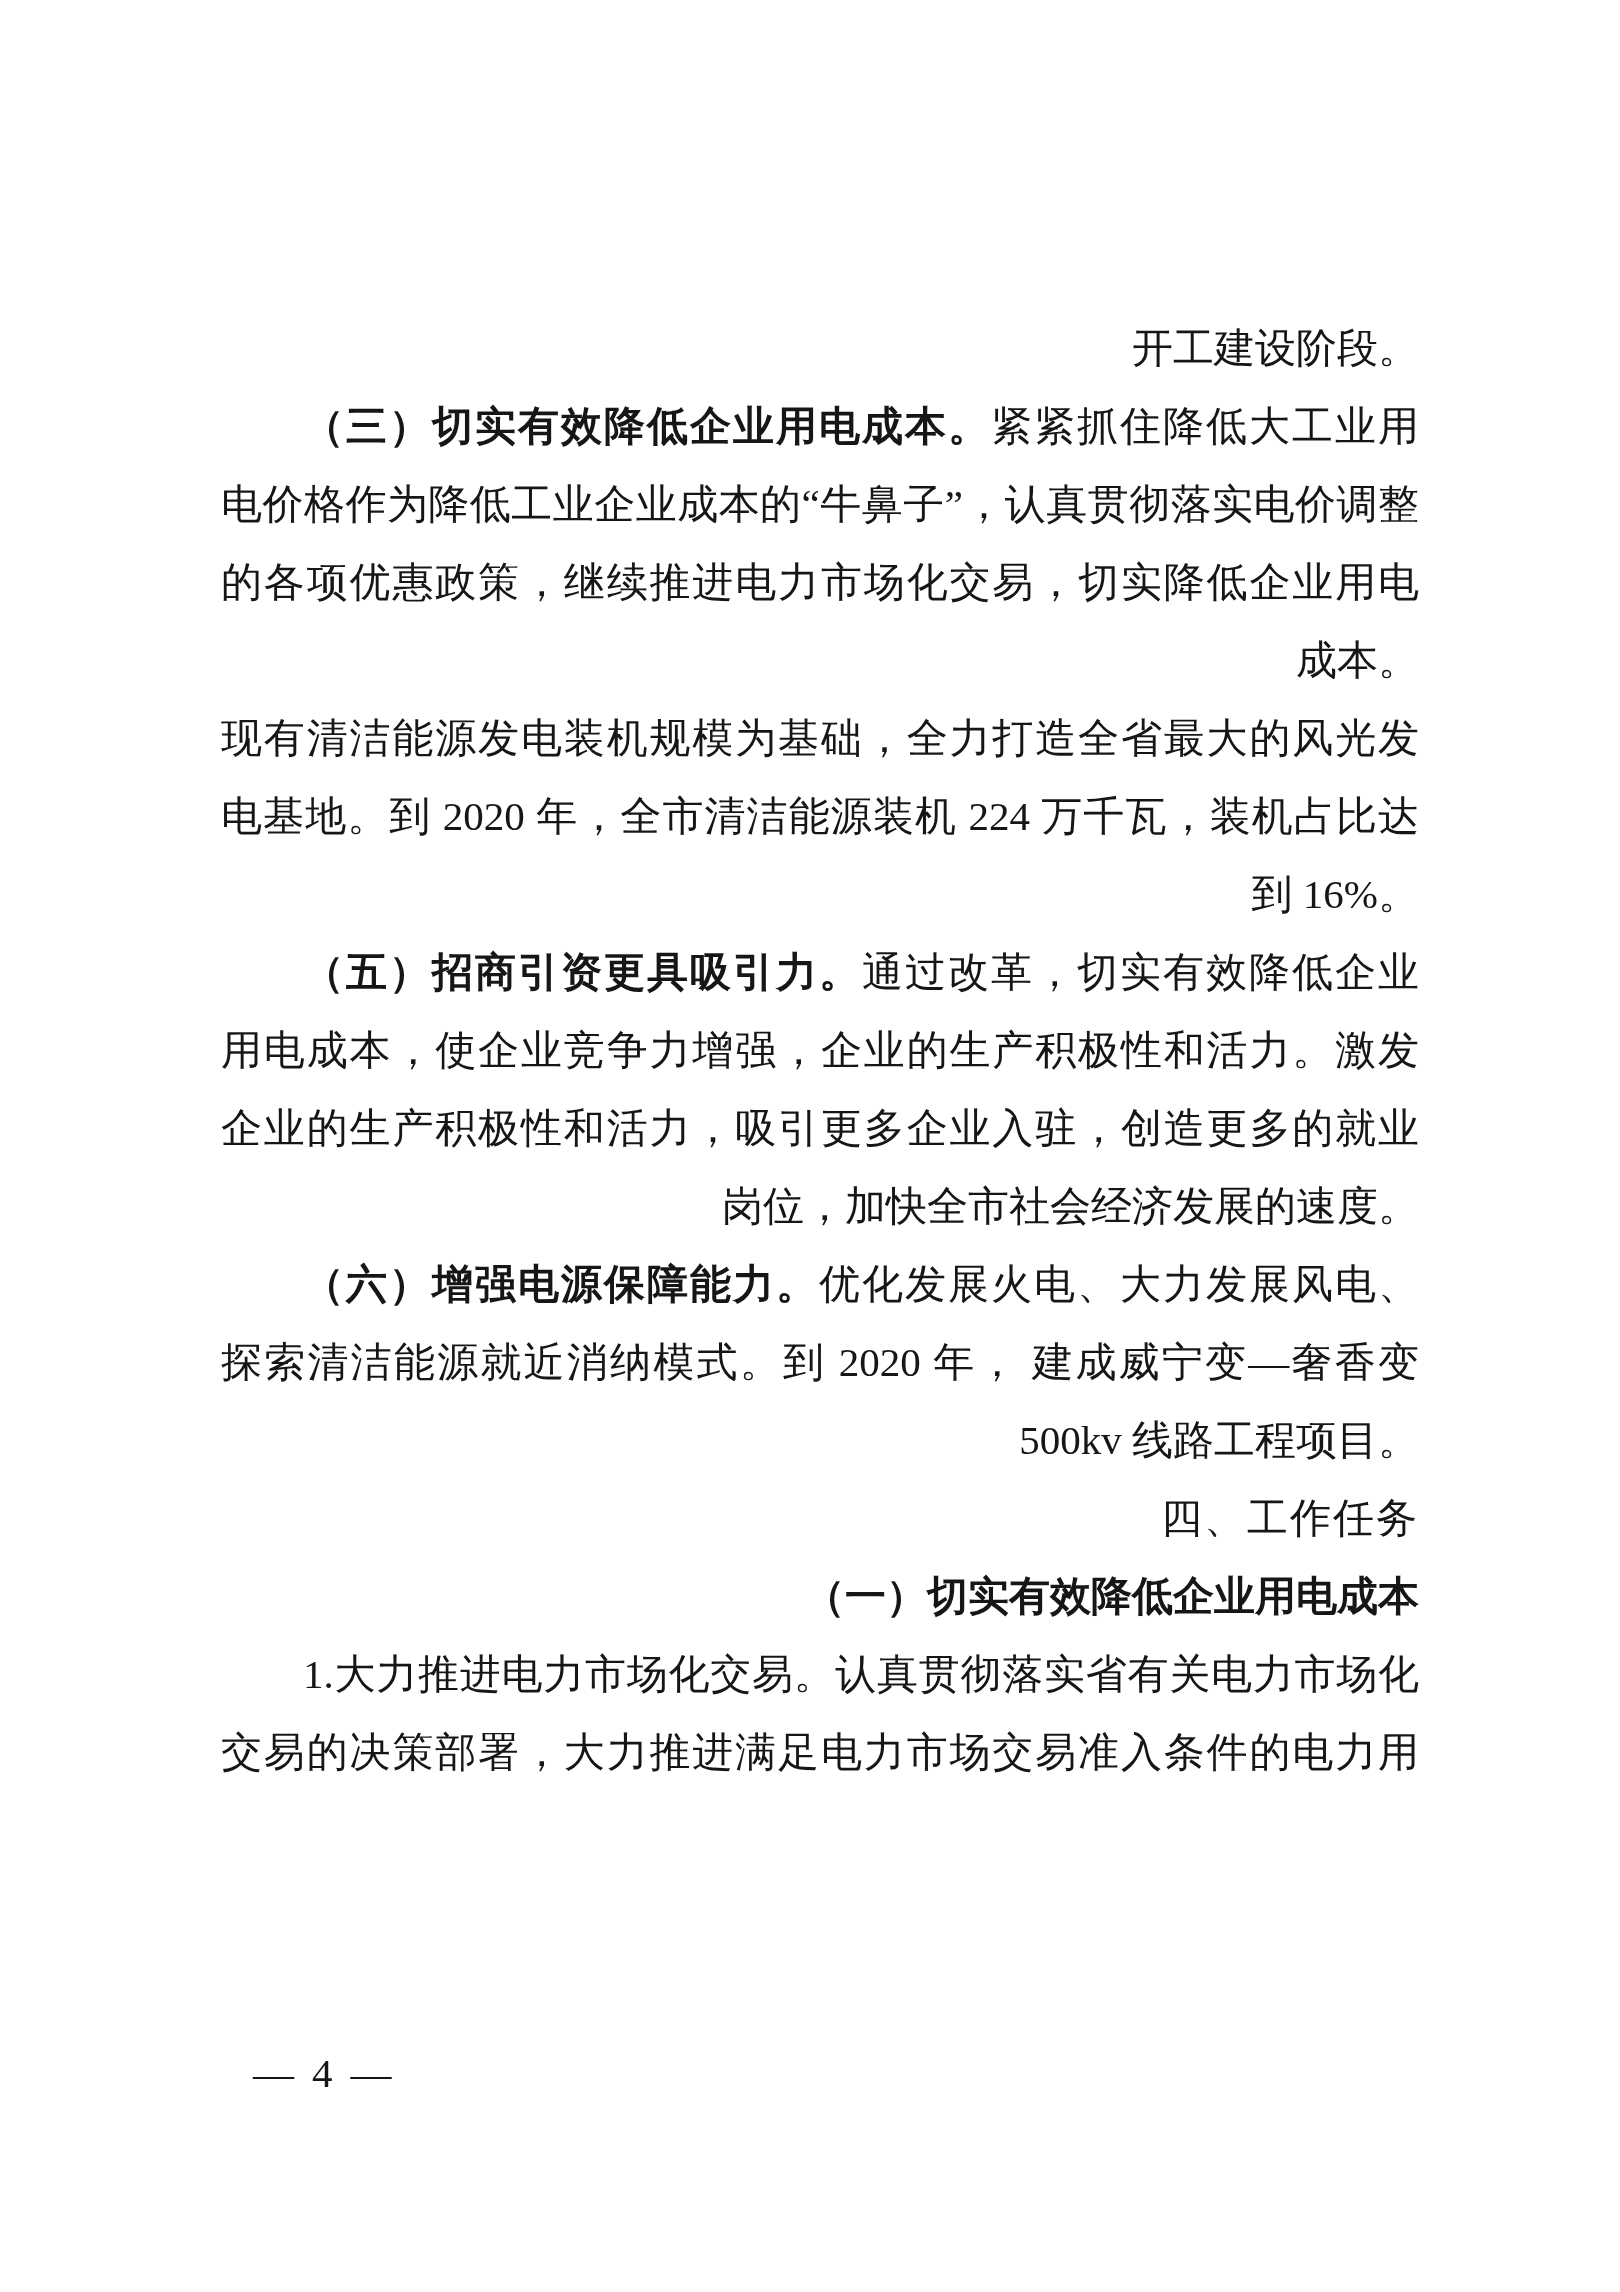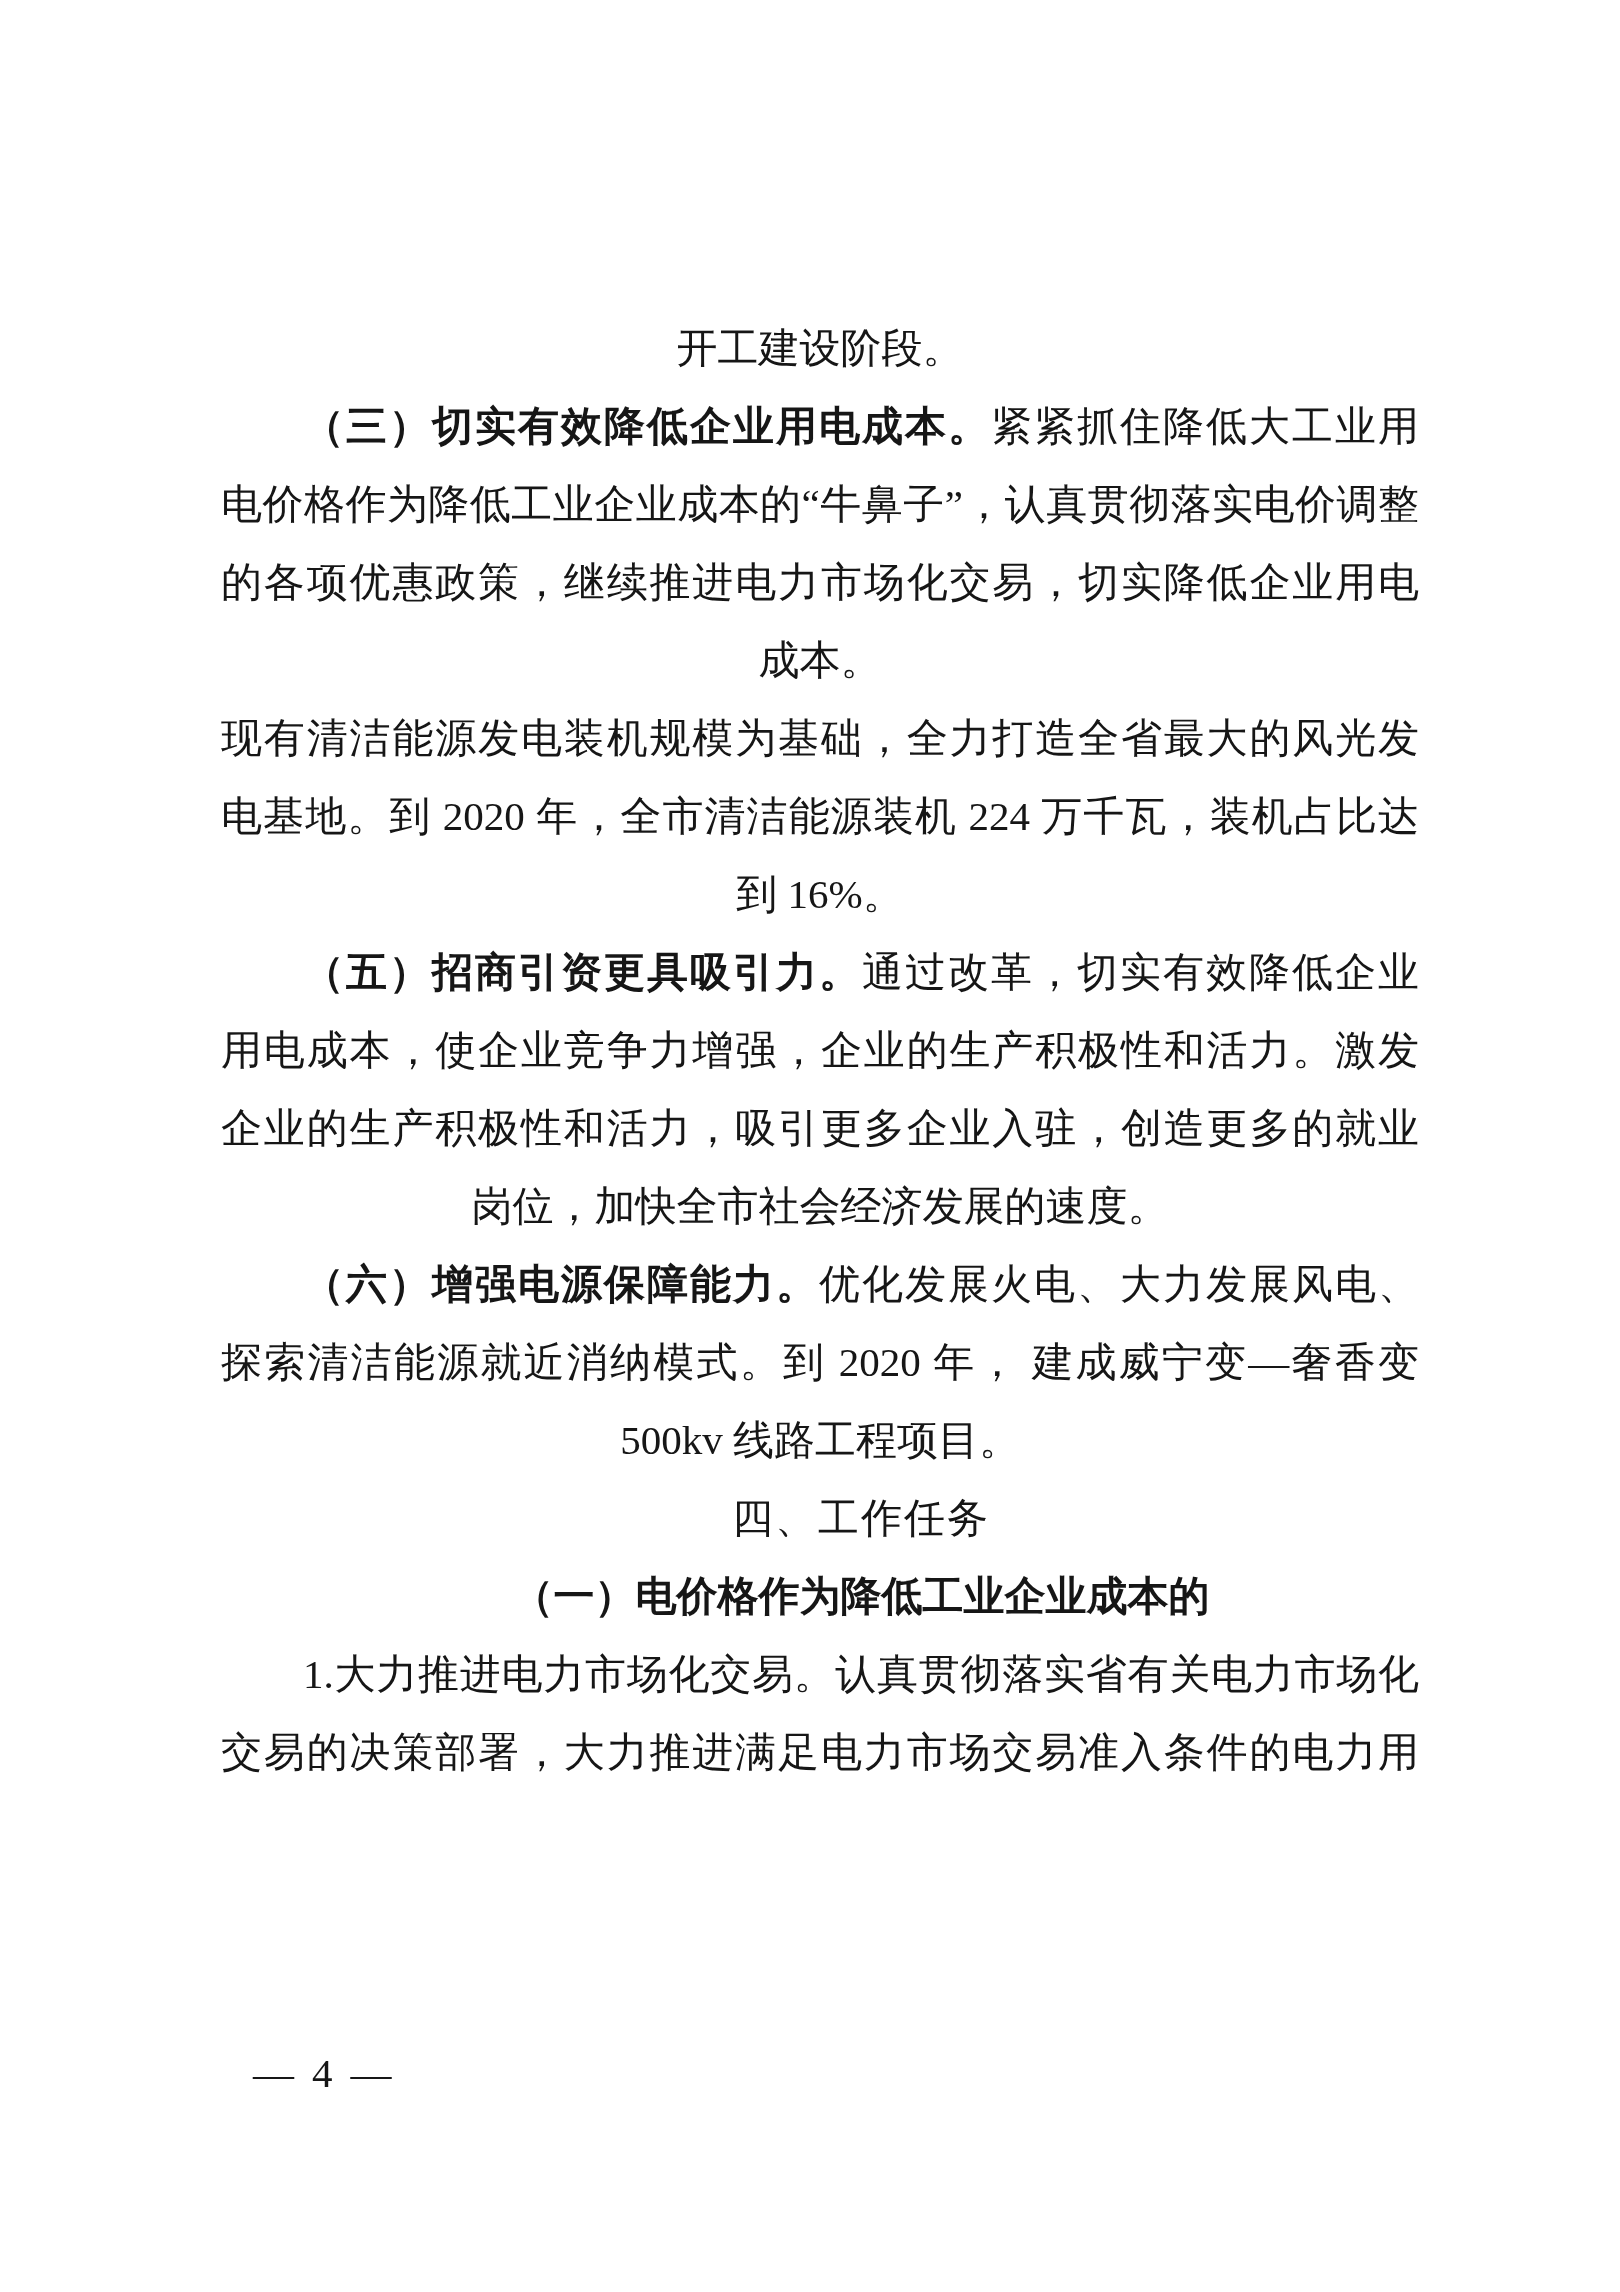--- a/index.html
+++ b/index.html
@@ -20,21 +20,21 @@
     position: absolute;
     left: 221px;
     top: 309px;
     width: 1198px;
   }
   .line {
     font-size: 41px;
     line-height: 78px;
     height: 78px;
     white-space: pre-wrap;
-    text-align: center;
+    text-align: right;
     font-family: "Liberation Serif", "DejaVu Serif", serif;
   }
   .line.j {
     text-align: justify;
     text-align-last: justify;
     text-justify: inter-ideograph;
   }
   .line.ind {
     text-indent: 2em;
   }
@@ -76,19 +76,19 @@
       <div class="line j"><span class="seg-body">电基地。到 2020 年，全市清洁能源装机 224 万千瓦，装机占比达</span></div>
       <div class="line"><span class="seg-body">到 16%。</span></div>
       <div class="line j ind"><span class="seg-kaiti">（五）招商引资更具吸引力。</span><span class="seg-body">通过改革，切实有效降低企业</span></div>
       <div class="line j"><span class="seg-body">用电成本，使企业竞争力增强，企业的生产积极性和活力。激发</span></div>
       <div class="line j"><span class="seg-body">企业的生产积极性和活力，吸引更多企业入驻，创造更多的就业</span></div>
       <div class="line"><span class="seg-body">岗位，加快全市社会经济发展的速度。</span></div>
       <div class="line j ind"><span class="seg-kaiti">（六）增强电源保障能力。</span><span class="seg-body">优化发展火电、大力发展风电、</span></div>
       <div class="line j"><span class="seg-body">探索清洁能源就近消纳模式。到 2020 年， 建成威宁变—奢香变</span></div>
       <div class="line"><span class="seg-body">500kv 线路工程项目。</span></div>
       <div class="line ind"><span class="seg-heiti">四、工作任务</span></div>
-      <div class="line ind"><span class="seg-kaiti">（一）电价格作为降低工业企业成本的</span></div>
+      <div class="line ind"><span class="seg-kaiti">（一）切实有效降低企业用电成本</span></div>
       <div class="line j ind"><span class="seg-body">1.大力推进电力市场化交易。认真贯彻落实省有关电力市场化</span></div>
       <div class="line j"><span class="seg-body">交易的决策部署，大力推进满足电力市场交易准入条件的电力用</span></div>
     </div>
   <div class="footer">— 4 —</div>
 </div>
 
 
 </body></html>

